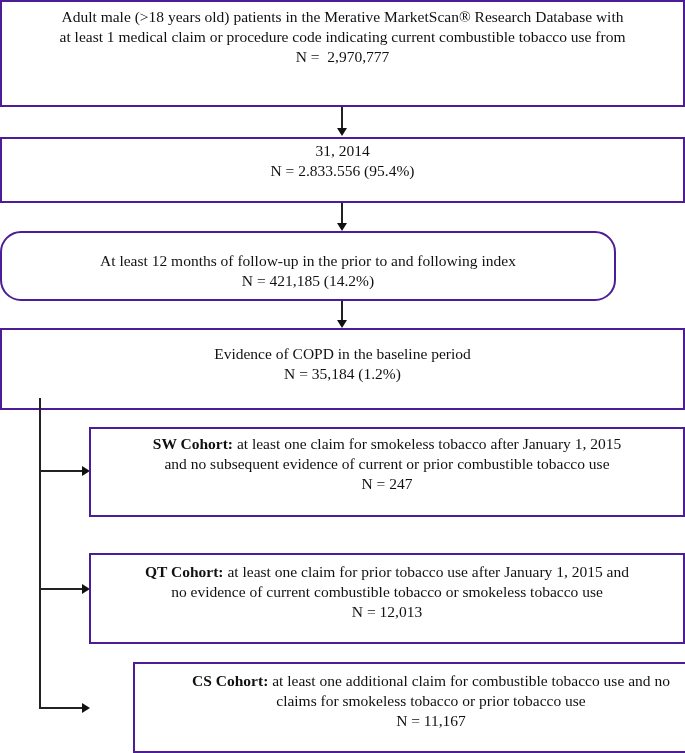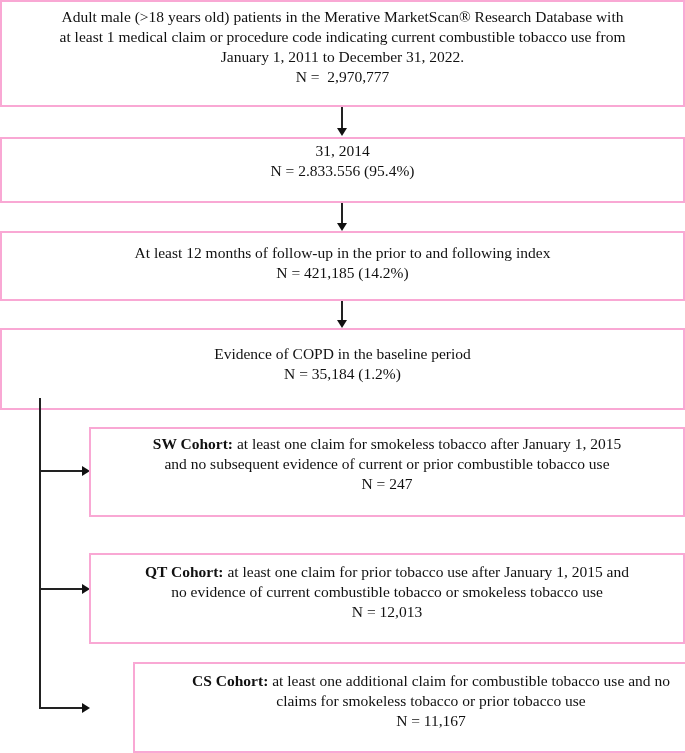--- a/index.html
+++ b/index.html
@@ -1,52 +1,51 @@
 <!DOCTYPE html>
 <html><head>
 <meta charset="utf-8">
 <style>
   html, body { margin: 0; padding: 0; background: #ffffff; }
   body { width: 685px; height: 753px; position: relative; overflow: hidden;
          font-family: "Liberation Serif", "DejaVu Serif", serif; color: #111; }
-  .box { position: absolute; box-sizing: border-box; border: 2px solid #f9a8d4;
+  .box { position: absolute; box-sizing: border-box; border: 2px solid #4c1d95;
          background: #fff; text-align: center; font-size: 15.5px; line-height: 20px; }
   .box .line { display: block; }
   .box b { font-weight: bold; }
   .vline { position: absolute; width: 1.5px; background: #222; }
   .hline { position: absolute; height: 1.5px; background: #222; }
   .arrow-down { position: absolute; width: 0; height: 0;
                 border-left: 5px solid transparent; border-right: 5px solid transparent;
                 border-top: 8px solid #111; }
   .arrow-right { position: absolute; width: 0; height: 0;
                  border-top: 5px solid transparent; border-bottom: 5px solid transparent;
                  border-left: 8px solid #111; }
 </style>
 </head>
 <body>
 
 <div class="box" style="left:0; top:0; width:685px; height:107px; padding-top:5px;">
   <span class="line">Adult male (&gt;18 years old) patients in the Merative MarketScan® Research Database with</span>
   <span class="line">at least 1 medical claim or procedure code indicating current combustible tobacco use from</span>
-  <span class="line">January 1, 2011 to December 31, 2022.</span>
   <span class="line" style="white-space:pre;">N =  2,970,777</span>
 </div>
 
 <div class="vline" style="left:341px; top:107px; height:22px;"></div>
 <div class="arrow-down" style="left:337px; top:128px;"></div>
 
 <div class="box" style="left:0; top:137px; width:685px; height:66px; padding-top:2px;">
   <span class="line">31, 2014</span>
   <span class="line">N = 2.833.556 (95.4%)</span>
 </div>
 
 <div class="vline" style="left:341px; top:203px; height:21px;"></div>
 <div class="arrow-down" style="left:337px; top:223px;"></div>
 
-<div class="box" style="left:0; top:231px; width:685px; height:70px; padding-top:10px;">
+<div class="box" style="left:0; top:231px; width:616px; height:70px; padding-top:18px;border-radius:21px;">
   <span class="line">At least 12 months of follow-up in the prior to and following index</span>
   <span class="line">N = 421,185 (14.2%)</span>
 </div>
 
 <div class="vline" style="left:341px; top:301px; height:20px;"></div>
 <div class="arrow-down" style="left:337px; top:320px;"></div>
 
 <div class="box" style="left:0; top:328px; width:685px; height:82px; padding-top:14px;">
   <span class="line">Evidence of COPD in the baseline period</span>
   <span class="line">N = 35,184 (1.2%)</span>

